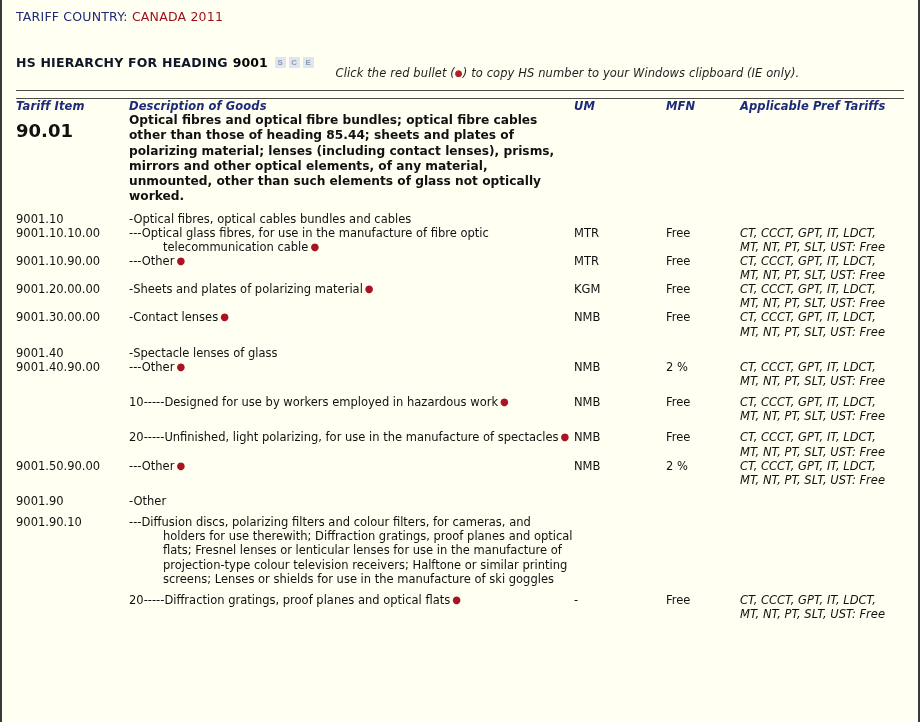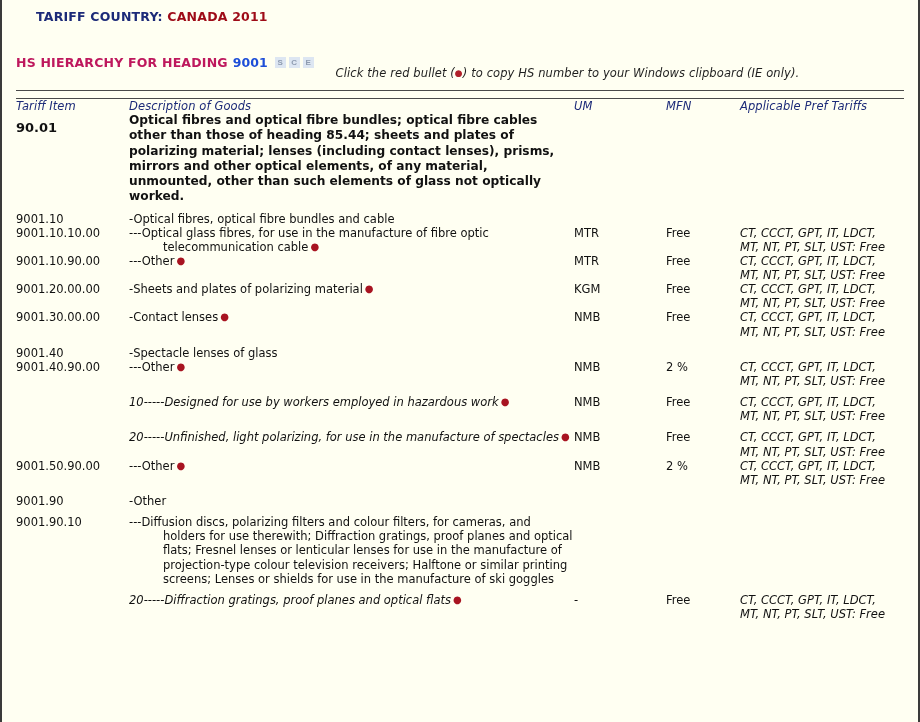--- a/index.html
+++ b/index.html
@@ -21,38 +21,37 @@
     overflow: hidden;
   }
   .inner {
     padding: 0 14px;
   }
 
   
   .title-line {
     padding-top: 9px;
     font-size: 12.5px;
-    font-weight: bold;
+    font-weight: normal;
     letter-spacing: 0.2px;
     white-space: nowrap;
-    margin-left: 20px;
   }
   .t-navy { color: #1c2a78; }
   .t-red  { color: #9e0b17; }
 
   .hier-line {
     margin-top: 20px;
     font-size: 12.5px;
     font-weight: bold;
     white-space: nowrap;
     display: flex;
     align-items: center;
   }
-  .hier-label { color: #be185d; letter-spacing: 0.2px; }
-  .hier-num { color: #1d4ed8; margin-left: 5px; }
+  .hier-label { color: #0f172a; letter-spacing: 0.2px; }
+  .hier-num { color: #000000; margin-left: 5px; }
   .badges { display: inline-flex; gap: 3px; margin-left: 7px; }
   .badge {
     display: inline-block;
     width: 11px;
     height: 11px;
     line-height: 11px;
     text-align: center;
     background: #dde6f2;
     color: #8e9bb0;
     font-size: 8px;
@@ -97,52 +96,51 @@
     text-align: left;
   }
   col.c-item  { width: 113px; }
   col.c-desc  { width: 445px; }
   col.c-um    { width: 92px; }
   col.c-mfn   { width: 74px; }
   col.c-pref  { width: 168px; }
 
   thead th {
     font-style: italic;
-    font-weight: normal;
+    font-weight: bold;
     color: #1c2a78;
     font-size: 11.5px;
     padding-bottom: 7px;
     padding-top: 6px;
     letter-spacing: 0.1px;
   }
 
   tbody td {
     padding-top: 2px;
     line-height: 1.23;
   }
   tbody tr.gap td { padding-top: 7px; }
 
   .item { white-space: nowrap; }
-  .heading-row .item { font-weight: bold; font-size: 13px; padding-top: 7px;}
+  .heading-row .item { font-weight: bold; font-size: 18px; padding-top: 7px;}
   .heading-row .desc {
     font-weight: bold;
     font-size: 12.2px;
     line-height: 1.25;
   }
 
   .desc { padding-right: 6px; }
   .desc .hang {
     display: block;
     padding-left: 34px;
     text-indent: -34px;
   }
   .desc .hang.lvl-sub {
     padding-left: 44px;
     text-indent: -44px;
-    font-style: italic;
   }
   .pref { line-height: 1.23; white-space: nowrap; font-style: italic; }
   .um, .mfn { white-space: nowrap; }
 
   .bullet {
     color: #a81421;
     font-size: 10px;
     line-height: 1;
     cursor: pointer;
     vertical-align: 1px;
@@ -198,21 +196,21 @@
           <tr class="heading-row">
             <td class="item">90.01</td>
             <td class="desc">Optical fibres and optical fibre bundles; optical fibre cables other than those of heading 85.44; sheets and plates of polarizing material; lenses (including contact lenses), prisms, mirrors and other optical elements, of any material, unmounted, other than such elements of glass not optically worked.</td>
             <td class="um"></td>
             <td class="mfn"></td>
             <td class="pref"></td>
           </tr>
           <tr class="gap">
             <td class="item">9001.10</td>
             <td class="desc">
-              <span class="hang">-Optical fibres, optical fibre bundles and cable</span>
+              <span class="hang">-Optical fibres, optical cables bundles and cables</span>
             </td>
             <td class="um"></td>
             <td class="mfn"></td>
             <td class="pref"></td>
           </tr>
           <tr>
             <td class="item">9001.10.10.00</td>
             <td class="desc">
               <span class="hang">---Optical glass fibres, for use in the manufacture of fibre optic telecommunication cable<span class="bullet">●</span></span>
             </td>

